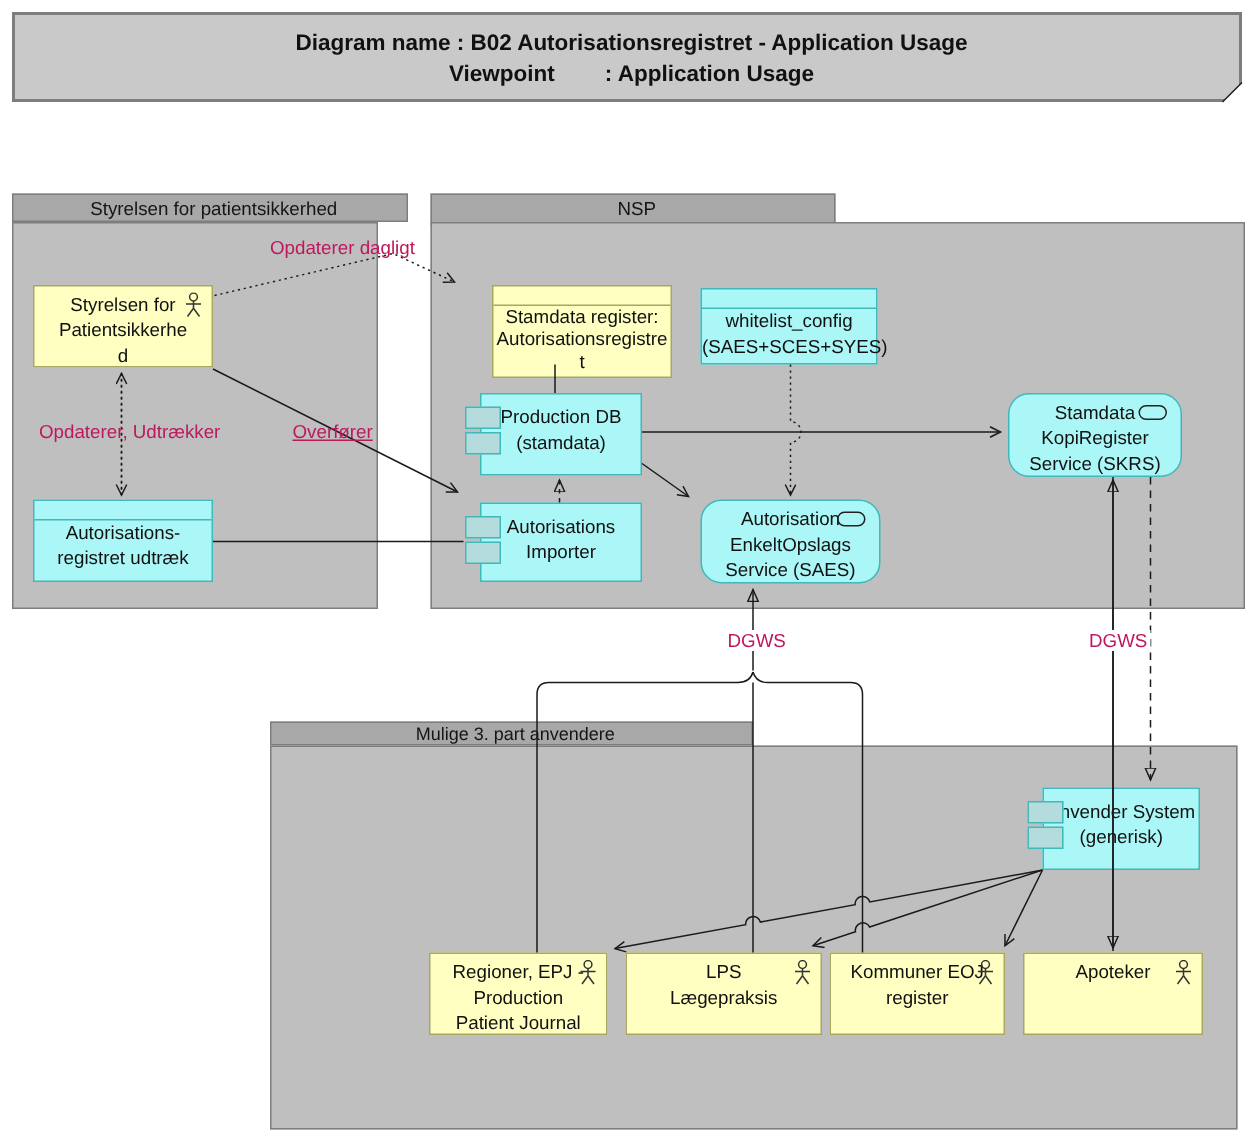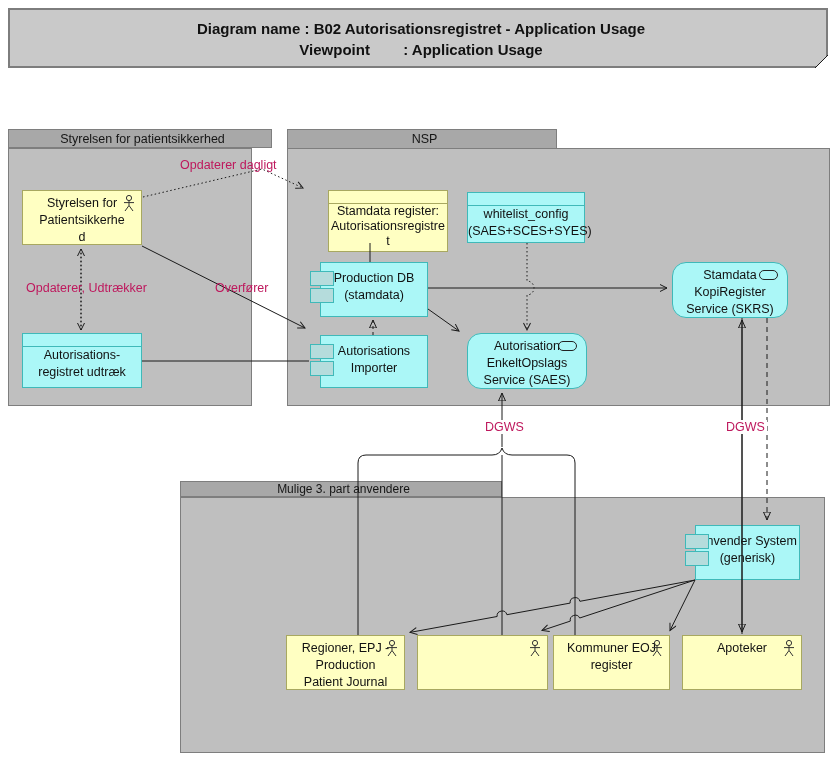--- a/index.html
+++ b/index.html
@@ -171,20 +171,24 @@
 <div class="abs node ybox" style="left:417px;top:635px;width:131px;height:55px;">
   <svg class="actor" width="12" height="17" viewBox="0 0 12 17">
     <g stroke="#333" stroke-width="1" fill="none">
         <circle cx="6" cy="3" r="2.6"></circle>
         <line x1="6" y1="5.6" x2="6" y2="10.5"></line>
         <line x1="1" y1="7.6" x2="11" y2="7.6"></line>
         <line x1="6" y1="10.5" x2="2" y2="16"></line>
         <line x1="6" y1="10.5" x2="10" y2="16"></line>
       </g>
   </svg>
+  <div class="lbl">
+    <span>LPS</span>
+    <span>Lægepraksis</span>
+  </div>
 </div>
 
 <div class="abs node ybox" style="left:553px;top:635px;width:117px;height:55px;">
   <svg class="actor" width="12" height="17" viewBox="0 0 12 17">
     <g stroke="#333" stroke-width="1" fill="none">
         <circle cx="6" cy="3" r="2.6"></circle>
         <line x1="6" y1="5.6" x2="6" y2="10.5"></line>
         <line x1="1" y1="7.6" x2="11" y2="7.6"></line>
         <line x1="6" y1="10.5" x2="2" y2="16"></line>
         <line x1="6" y1="10.5" x2="10" y2="16"></line>
@@ -206,21 +210,21 @@
         <line x1="6" y1="10.5" x2="10" y2="16"></line>
       </g>
   </svg>
   <div class="lbl">
     <span>Apoteker</span>
   </div>
 </div>
 
 <div class="abs elabel" style="left:180px;top:158px;">Opdaterer dagligt</div>
 <div class="abs elabel" style="left:26px;top:281px;">Opdaterer, Udtrækker</div>
-<div class="abs elabel" style="left:215px;top:281px;">Overfører</div>
+<div class="abs elabel" style="left:195px;top:281px;text-decoration:underline;">Overfører</div>
 <div class="abs elabel onwhite" style="left:483px;top:420px;">DGWS</div>
 <div class="abs elabel onwhite" style="left:724px;top:420px;">DGWS</div>
 
 <svg id="edges" width="837" height="765" viewBox="0 0 837 765">
   <defs>
     <marker id="mo" markerWidth="10" markerHeight="10" refX="7.5" refY="4" orient="auto" markerUnits="userSpaceOnUse">
       <path d="M0.5,0.5 L7.5,4 L0.5,7.5" fill="none" stroke="#1a1a1a"></path>
     </marker>
     <marker id="mf" markerWidth="10" markerHeight="10" refX="8" refY="4" orient="auto" markerUnits="userSpaceOnUse">
       <path d="M0,0.5 L8,4 L0,7.5 Z" fill="#1a1a1a" stroke="#1a1a1a"></path>

